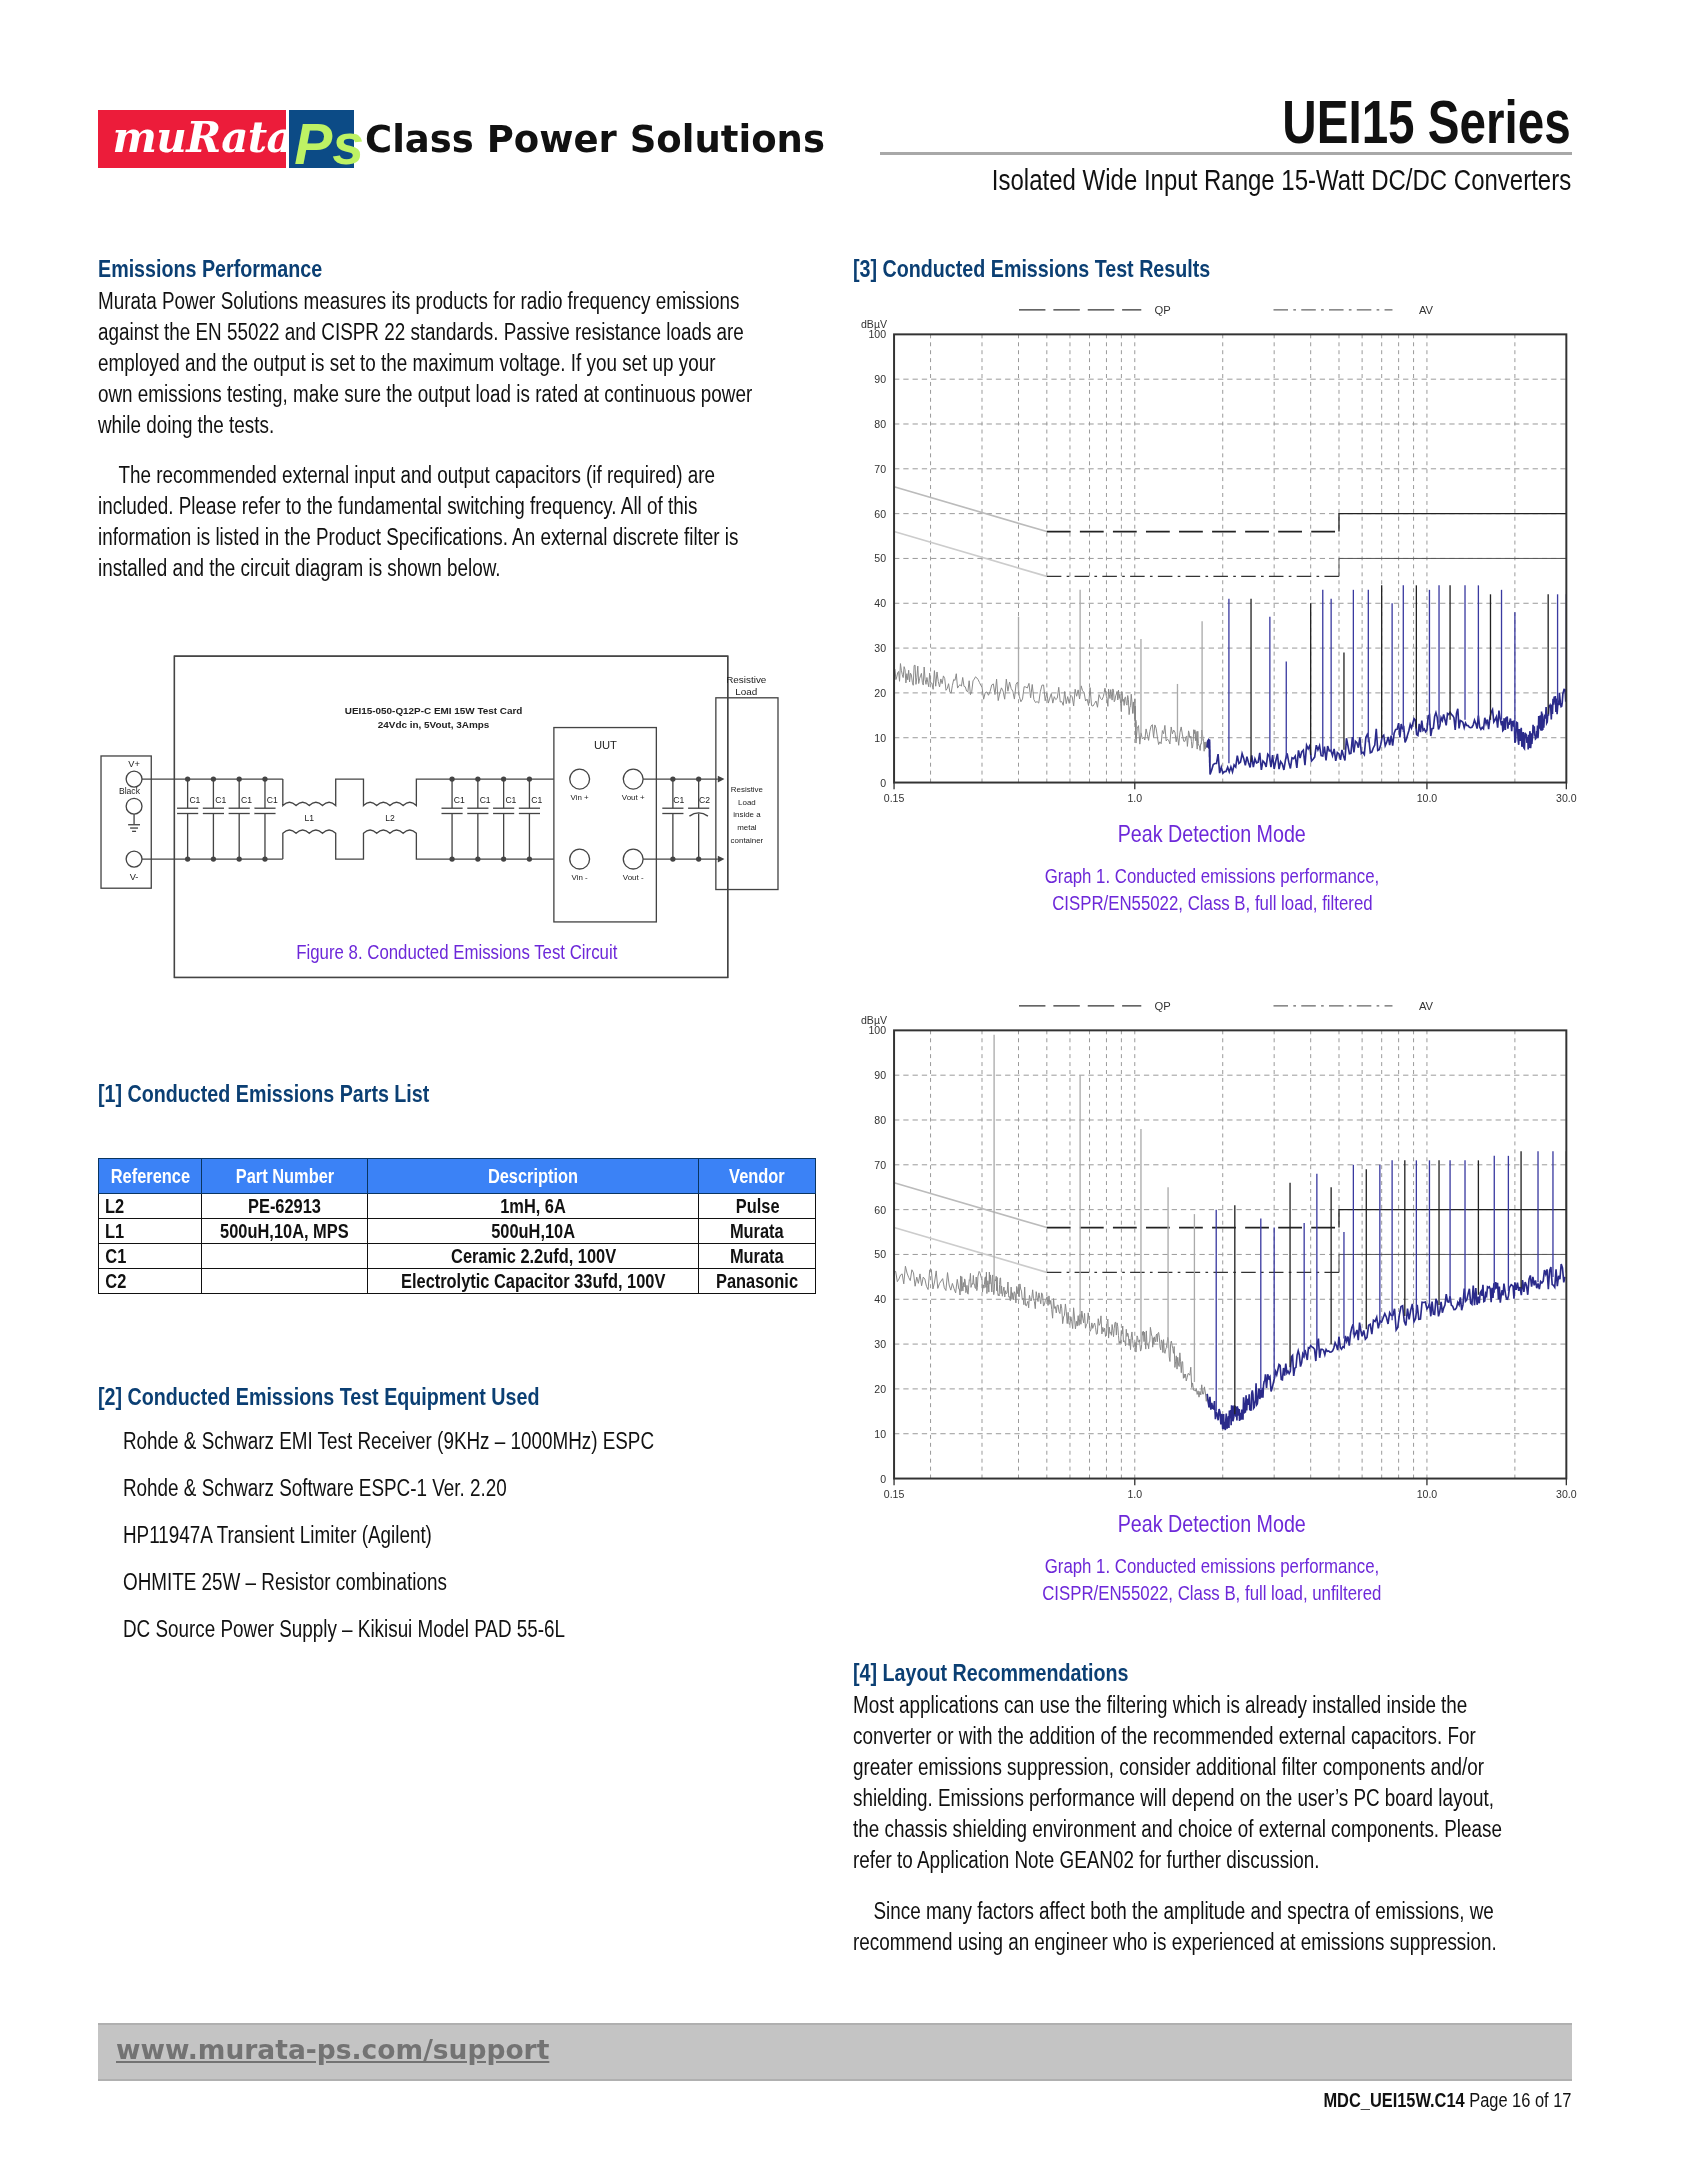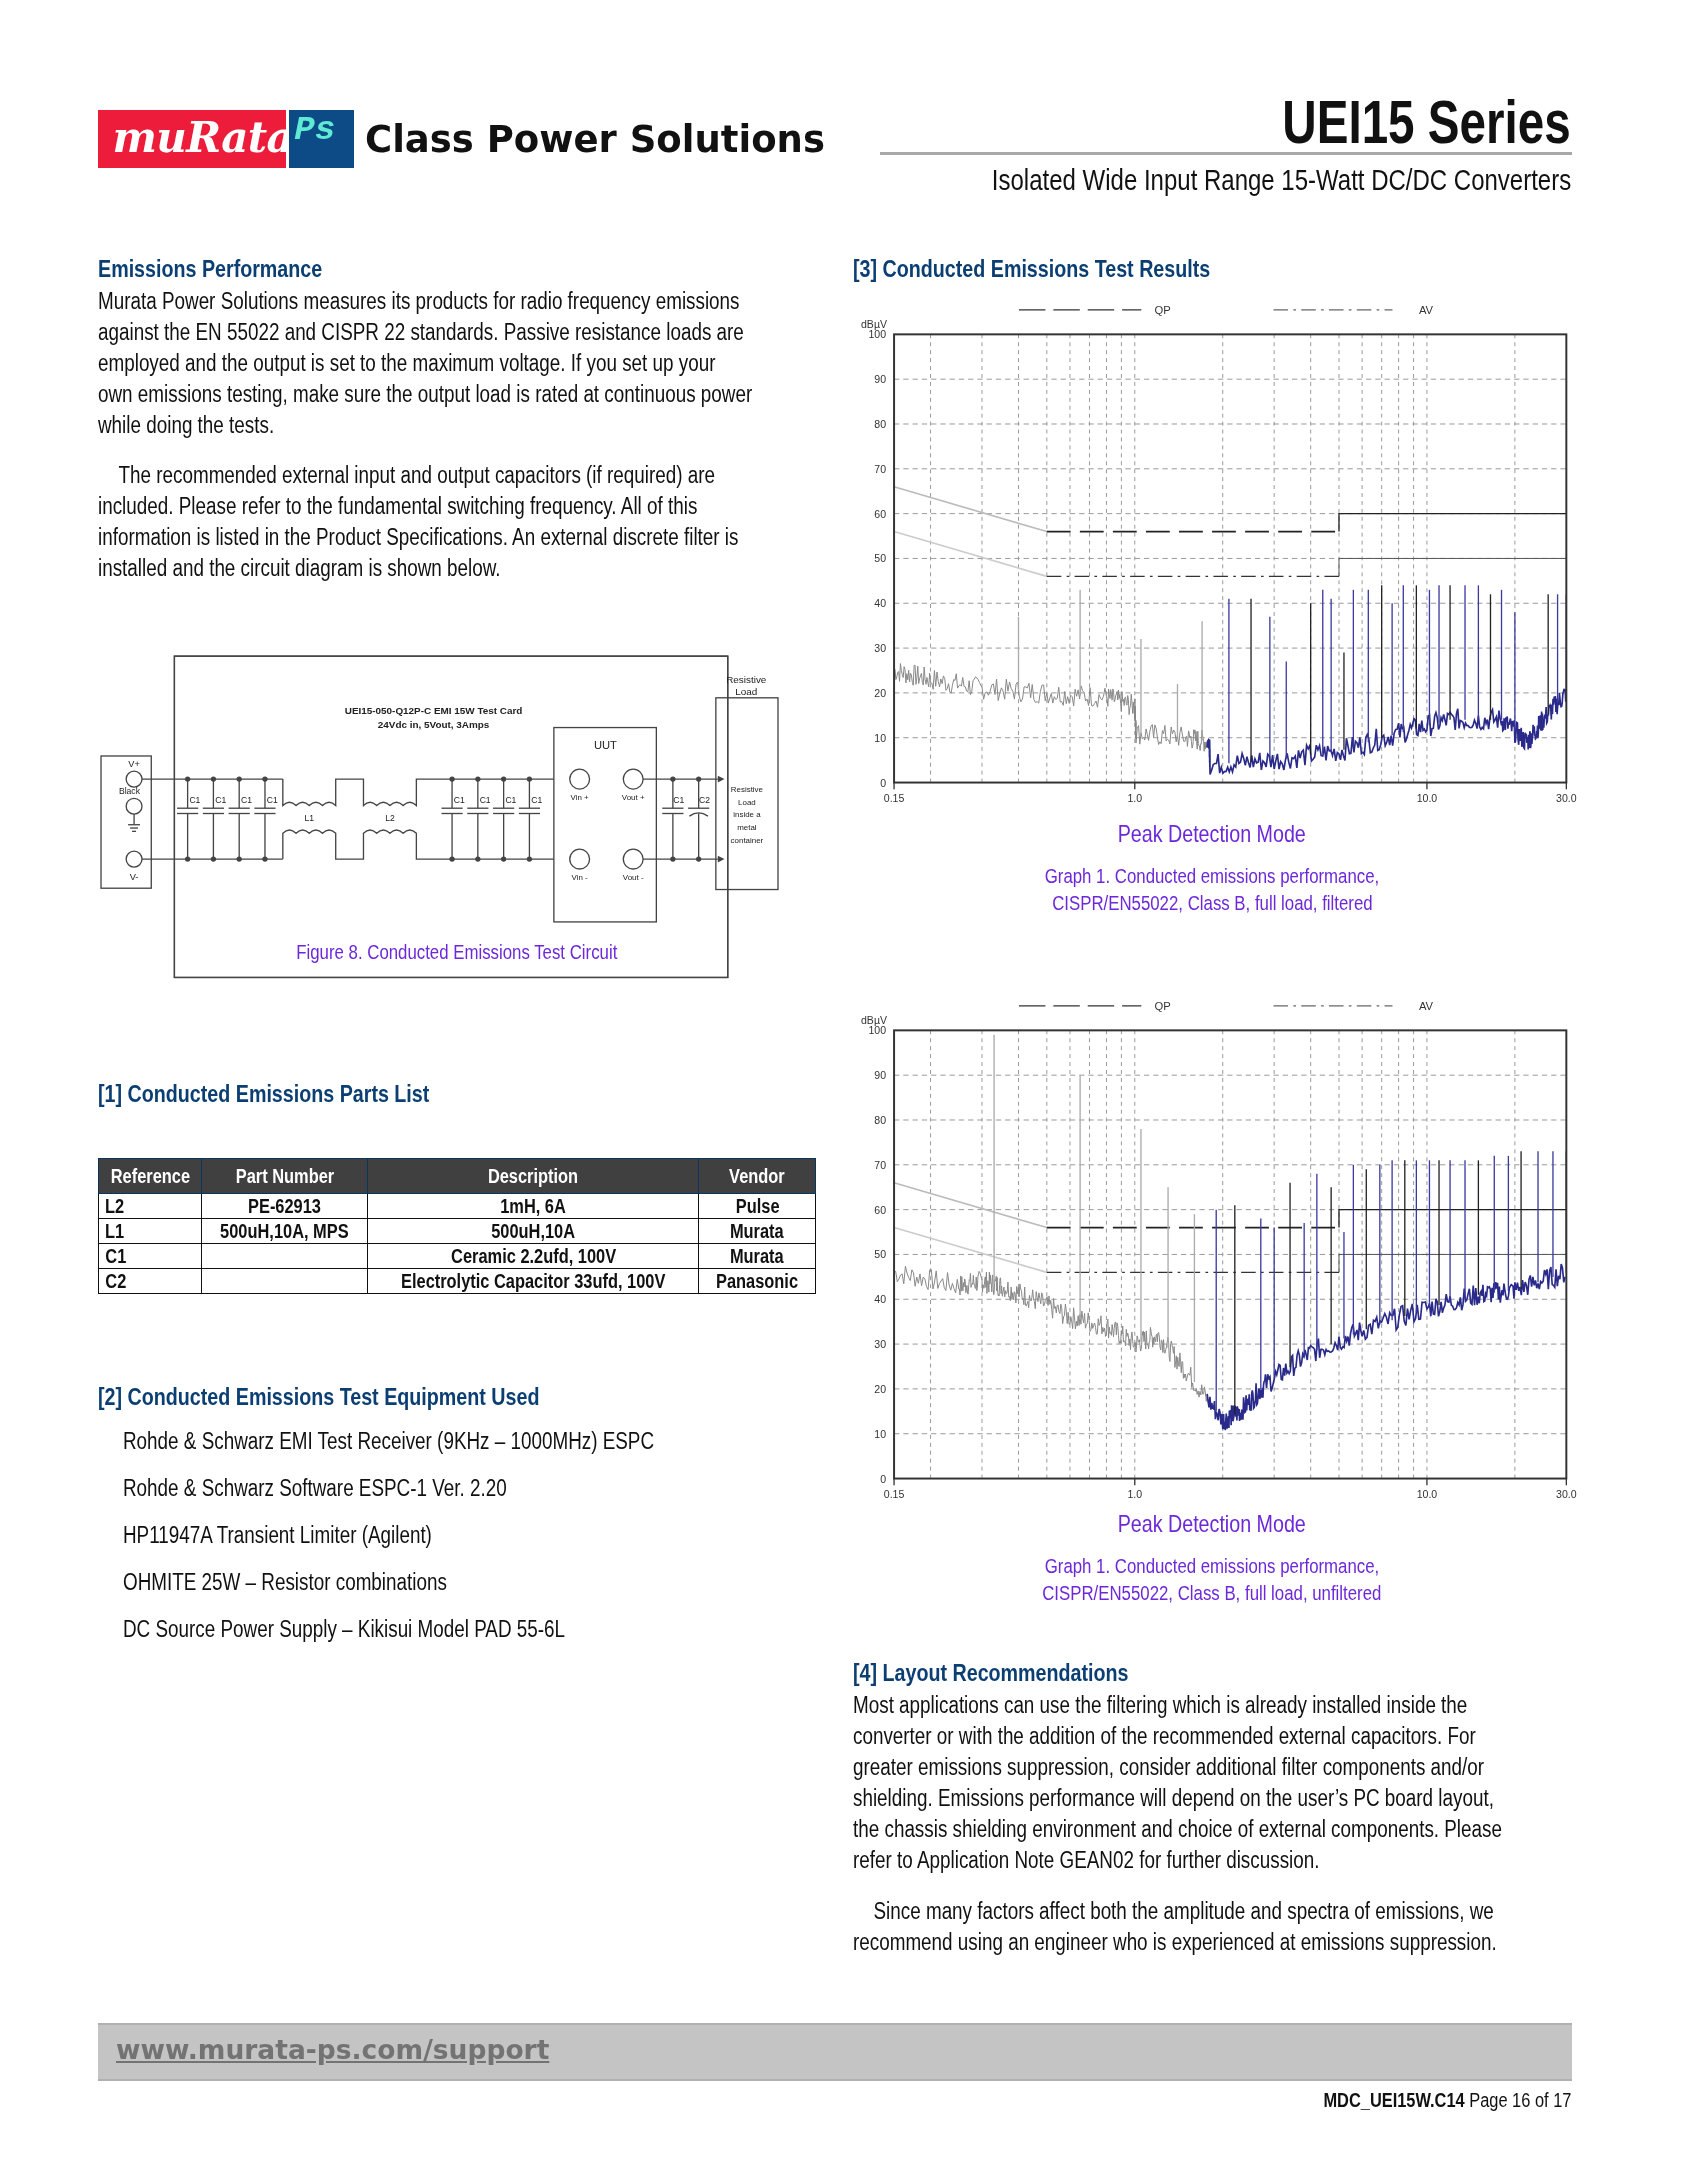--- a/index.html
+++ b/index.html
@@ -2,34 +2,34 @@
 <html style="font-size:10.6px"><head>
 <meta charset="utf-8">
 <style>
   html,body{margin:0;padding:0;background:#fff;}
   body{width:1687px;height:2183px;position:relative;overflow:hidden;font-family:"Liberation Sans","DejaVu Sans",sans-serif;color:#111;}
   .abs{position:absolute;}
   
   #logo-red{left:98px;top:110px;width:188px;height:58px;background:#ec1c3a;}
   #logo-red span{position:absolute;left:14.6px;top:2.6px;font-family:"DejaVu Serif",serif;font-style:italic;font-weight:bold;font-size:42px;color:#fff;letter-spacing:-0.7px;}
   #logo-blue{left:289px;top:110px;width:65px;height:58px;background:#0c4b86;}
-  #logo-blue span{position:absolute;left:5.3px;top:1.3px;font-family:Liberation Mono, monospace;font-style:italic;font-weight:bold;font-size:34px;color:#5eead4;}
+  #logo-blue span{position:absolute;left:5.3px;top:1.3px;font-family:Liberation Sans, sans-serif;font-style:italic;font-weight:bold;font-size:57px;color:#bef264;}
   #brand{left:365px;top:118px;font-family:"DejaVu Sans",sans-serif;font-weight:bold;font-size:37px;color:#111;letter-spacing:0px;white-space:nowrap;}
   #rule{left:880px;top:152px;width:692px;height:2.6px;background:#a8a8a8;}
   #series{right:116px;top:87px;font-weight:bold;font-size:61px;white-space:nowrap;transform:scaleX(0.78);transform-origin:right top;color:#111;}
   #subtitle{right:116px;top:163px;font-size:30px;white-space:nowrap;transform:scaleX(0.8);transform-origin:right top;color:#111;}
   
   .h{font-weight:bold;font-size:24px;color:#0b3f73;white-space:nowrap;transform:scaleX(0.82);transform-origin:left top;}
   .p{font-size:23px;line-height:31px;white-space:nowrap;transform:scaleX(0.82);transform-origin:left top;color:#111;}
   .line{display:block;height:31px;}
   .cap{font-size:20.5px;text-align:center;white-space:nowrap;color:#6d28d9;}
   .capin{display:inline-block;transform:scaleX(0.82);}
   
   #parts-table{left:98px;top:1158px;width:718px;border-collapse:collapse;font-size:20px;}
-  #parts-table th{background:#404040;color:#fff;font-weight:bold;height:34px;border:1.3px solid #0a3560;padding:0;}
+  #parts-table th{background:#3b82f6;color:#fff;font-weight:bold;height:34px;border:1.3px solid #0a3560;padding:0;}
   #parts-table td{height:24px;border:1.3px solid #111;padding:0 4px;text-align:center;font-weight:bold;}
   #parts-table td.ref{text-align:left;font-weight:bold;}
   .tin{display:inline-block;transform:scaleX(0.82);white-space:nowrap;}
   
   .eq{left:123px;font-size:23px;white-space:nowrap;transform:scaleX(0.82);transform-origin:left top;color:#111;}
   
   #footer-bar{left:98px;top:2023px;width:1474px;height:54px;background:#c4c4c4;border-top:2.6px solid #b0b0b0;border-bottom:2.6px solid #b0b0b0;}
   #footer-link{left:116px;top:2034px;font-family:"DejaVu Sans",sans-serif;font-weight:bold;font-size:26.5px;color:#737373;text-decoration:underline;white-space:nowrap;}
   #page-info{right:116px;top:2089px;font-size:20px;white-space:nowrap;transform:scaleX(0.82);transform-origin:right top;}
   #page-info b{font-weight:bold;}

